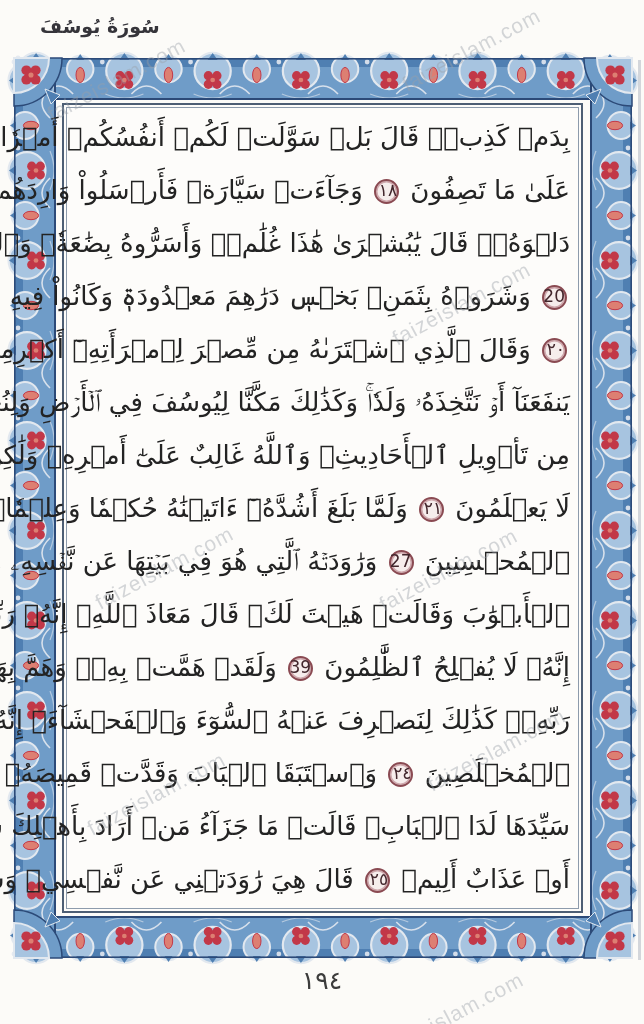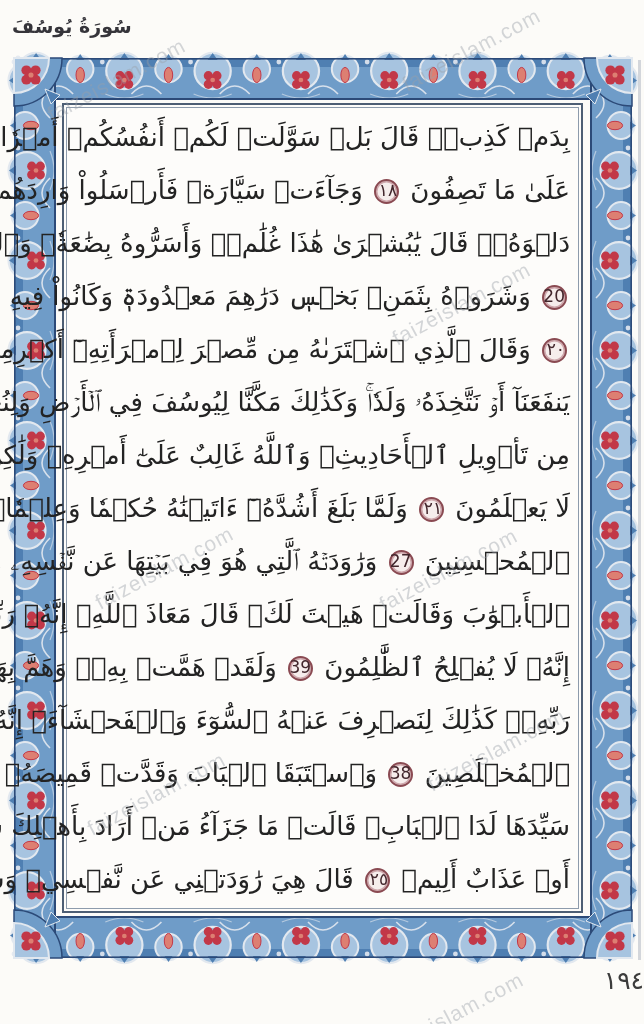--- a/index.html
+++ b/index.html
@@ -10,21 +10,21 @@
   }
   .page{position:relative;width:644px;height:1024px;background:#fcfbf8;}
 
   
   .hdr{
     position:absolute;top:12px;
     font-size:19px;color:#35343a;font-weight:bold;
     direction:rtl;white-space:nowrap;
   }
   .hdr-right{right:26px;}
-  .hdr-left{left:12px;top:15px;}
+  .hdr-left{left:40px;top:15px;}
 
   
   #frame{position:absolute;left:0;top:0;}
 
   
   .inner-frame{
     position:absolute;left:62px;top:103px;width:521px;height:810px;
     border:2px solid #4d5e74;box-sizing:border-box;background:#fdfcfa;
   }
   .inner-frame .inner-frame2{
@@ -47,21 +47,21 @@
     display:inline-block;width:21px;height:21px;line-height:19px;
     border-radius:50%;border:2px solid #8a4a52;
     background:#f6edec;box-shadow:inset 0 0 0 1.5px #cfa8ad;
     color:#42262c;font-size:17px;text-align:center;
     vertical-align:middle;margin:0 3px;
   }
 
   
   .page-number{
     position:absolute;left:0;top:966px;width:644px;
-    text-align:right;font-size:25px;color:#3c3c3c;
+    text-align:center;font-size:25px;color:#3c3c3c;
   }
 
   
   .book-edge{
     position:absolute;right:3px;top:60px;width:3px;height:900px;
     background:#c8cdd3;opacity:.8;
   }
 
   
   #watermarks{position:absolute;left:0;top:0;width:644px;height:1024px;pointer-events:none;}
@@ -635,21 +635,21 @@
       <div class="qline"><span>دَلۡوَهُۥۖ قَالَ يَٰبُشۡرَىٰ هَٰذَا غُلَٰمٞۚ وَأَسَرُّوهُ بِضَٰعَةٗۚ وَٱللَّهُ عَلِيمُۢ بِمَا يَعۡمَلُونَ</span></div>
       <div class="qline"><span class="ayah">20</span> <span>وَشَرَوۡهُ بِثَمَنِۭ بَخۡسٖ دَرَٰهِمَ مَعۡدُودَةٖ وَكَانُواْ فِيهِ مِنَ ٱلزَّٰهِدِينَ</span></div>
       <div class="qline"><span class="ayah">٢٠</span> <span>وَقَالَ ٱلَّذِي ٱشۡتَرَىٰهُ مِن مِّصۡرَ لِٱمۡرَأَتِهِۦٓ أَكۡرِمِي مَثۡوَىٰهُ عَسَىٰٓ أَن</span></div>
       <div class="qline"><span>يَنفَعَنَآ أَوۡ نَتَّخِذَهُۥ وَلَدٗاۚ وَكَذَٰلِكَ مَكَّنَّا لِيُوسُفَ فِي ٱلۡأَرۡضِ وَلِنُعَلِّمَهُۥ</span></div>
       <div class="qline"><span>مِن تَأۡوِيلِ ٱلۡأَحَادِيثِۚ وَٱللَّهُ غَالِبٌ عَلَىٰٓ أَمۡرِهِۦ وَلَٰكِنَّ أَكۡثَرَ ٱلنَّاسِ</span></div>
       <div class="qline"><span>لَا يَعۡلَمُونَ</span> <span class="ayah">٢١</span> <span>وَلَمَّا بَلَغَ أَشُدَّهُۥٓ ءَاتَيۡنَٰهُ حُكۡمٗا وَعِلۡمٗاۚ وَكَذَٰلِكَ نَجۡزِي</span></div>
       <div class="qline"><span>ٱلۡمُحۡسِنِينَ</span> <span class="ayah">27</span> <span>وَرَٰوَدَتۡهُ ٱلَّتِي هُوَ فِي بَيۡتِهَا عَن نَّفۡسِهِۦ وَغَلَّقَتِ</span></div>
       <div class="qline"><span>ٱلۡأَبۡوَٰبَ وَقَالَتۡ هَيۡتَ لَكَۚ قَالَ مَعَاذَ ٱللَّهِۖ إِنَّهُۥ رَبِّيٓ أَحۡسَنَ مَثۡوَايَۖ</span></div>
       <div class="qline"><span>إِنَّهُۥ لَا يُفۡلِحُ ٱلظَّٰلِمُونَ</span> <span class="ayah">39</span> <span>وَلَقَدۡ هَمَّتۡ بِهِۦۖ وَهَمَّ بِهَا لَوۡلَآ أَن رَّءَا بُرۡهَٰنَ</span></div>
       <div class="qline"><span>رَبِّهِۦۚ كَذَٰلِكَ لِنَصۡرِفَ عَنۡهُ ٱلسُّوٓءَ وَٱلۡفَحۡشَآءَۚ إِنَّهُۥ مِنۡ عِبَادِنَا</span></div>
-      <div class="qline"><span>ٱلۡمُخۡلَصِينَ</span> <span class="ayah">38</span> <span>وَٱسۡتَبَقَا ٱلۡبَابَ وَقَدَّتۡ قَمِيصَهُۥ مِن دُبُرٖ وَأَلۡفَيَا</span></div>
+      <div class="qline"><span>ٱلۡمُخۡلَصِينَ</span> <span class="ayah">٢٤</span> <span>وَٱسۡتَبَقَا ٱلۡبَابَ وَقَدَّتۡ قَمِيصَهُۥ مِن دُبُرٖ وَأَلۡفَيَا</span></div>
       <div class="qline"><span>سَيِّدَهَا لَدَا ٱلۡبَابِۚ قَالَتۡ مَا جَزَآءُ مَنۡ أَرَادَ بِأَهۡلِكَ سُوٓءًا إِلَّآ أَن يُسۡجَنَ</span></div>
       <div class="qline"><span>أَوۡ عَذَابٌ أَلِيمٞ</span> <span class="ayah">٢٥</span> <span>قَالَ هِيَ رَٰوَدَتۡنِي عَن نَّفۡسِيۚ وَشَهِدَ شَاهِدٞ مِّنۡ أَهۡلِهَآ</span></div>
     </div>
 
   <div class="page-number">١٩٤</div>
 
   <div class="book-edge"></div>
 
   <div id="watermarks">
       <span class="wm" style="left: 40px; top: 68px; transform: rotate(-28deg); color: rgb(154, 160, 168);">faizeislam.com</span>

